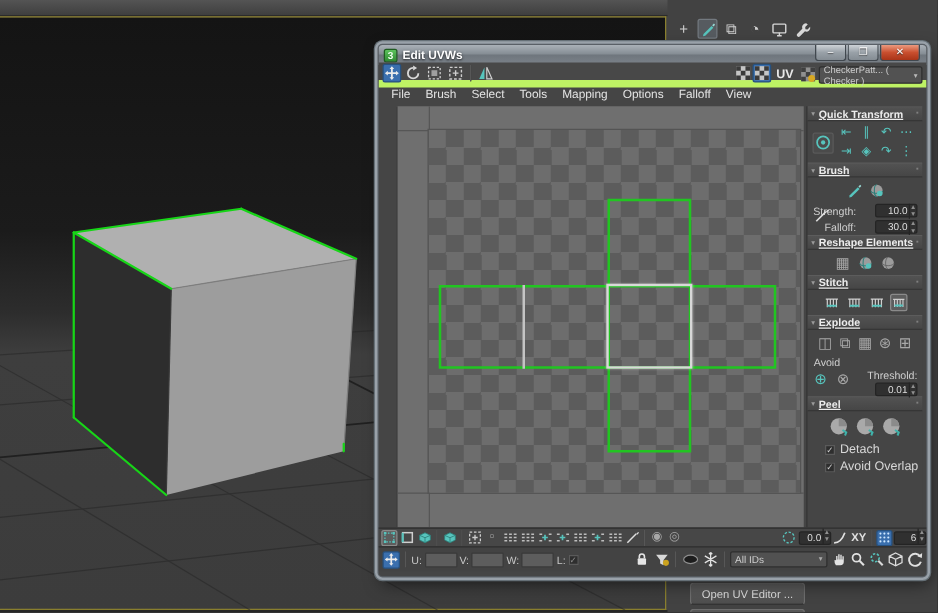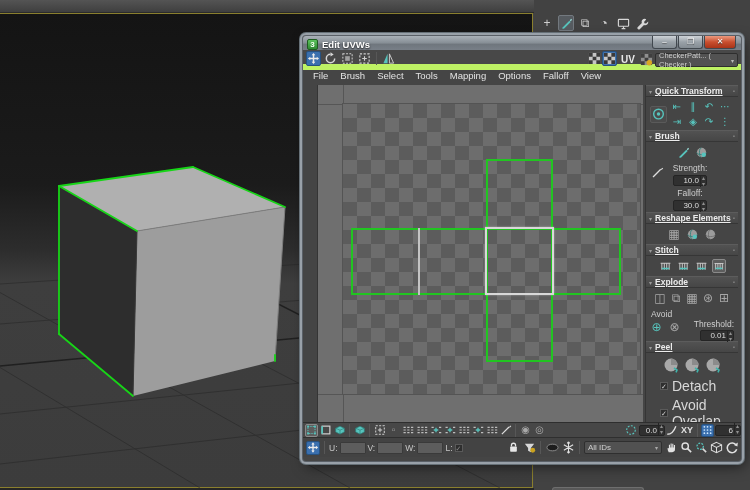--- a/index.html
+++ b/index.html
@@ -65,29 +65,29 @@
   .panel{left:342px;top:49px;width:93px;height:337px;background:#454545;border-left:1px solid #353535;overflow:hidden;}
   .hdr{height:12px;background:linear-gradient(#525252,#464646);border-top:1px solid #5c5c5c;border-bottom:1px solid #363636;display:flex;align-items:center;padding:0 3px;}
   .hdr .tri{color:#9a9a9a;font-size:6px;margin-right:3px;}
   .hdr .t{color:#ececec;font-weight:bold;font-size:8.5px;flex:1;white-space:nowrap;text-decoration:underline;}
   .hdr .pin{color:#808080;font-size:6px;}
   .icrow{display:flex;align-items:center;justify-content:center;gap:4px;padding:3px 2px;}
   .icrow .ic{width:14px;height:14px;font-size:12px;}
   .qtgrid{display:grid;grid-template-columns:20px repeat(4,16px);justify-content:center;align-items:center;padding:3px 0 2px 0;row-gap:2px;}
   .qtgrid .ic{width:14px;height:13px;font-size:10px;color:#57c4bd;}
   .qtgrid .ic.big{grid-row:span 2;width:17px;height:17px;border:1px solid #5a5a5a;border-radius:2px;background:#4b4b4b;}
-  .lblrow{display:flex;align-items:center;justify-content:flex-end;gap:2px;padding:1px 4px 1px 0;flex-direction:column;}
+  .lblrow{display:flex;align-items:center;justify-content:flex-end;gap:15px;padding:1px 4px 1px 0;}
   .plbl{color:#cfcfcf;font-size:8.5px;}
   .spin{display:flex;align-items:center;background:#303030;border:1px solid #242424;border-radius:2px;height:11px;width:34px;}
   .spin .v{flex:1;text-align:right;color:#ddd;font-size:8px;padding-right:1px;}
   .spin .ud{color:#8f8f8f;font-size:6px;line-height:1;padding:0 1px;border-left:1px solid #242424;}
   .chkrow{display:flex;align-items:center;gap:4px;padding:2px 0 1px 14px;}
   .chk{width:8px;height:8px;background:#2e2e2e;border:1px solid #5a5a5a;color:#cfcfcf;font-size:7px;line-height:8px;text-align:center;}
   .chk.dim{color:#8a8a8a;}
-  .clabel{color:#d8d8d8;font-size:14px;}
+  .clabel{color:#d8d8d8;font-size:10px;}
   .weldrow{display:flex;align-items:flex-start;padding:0 3px;gap:3px;}
   .weldicons{display:flex;gap:3px;}
   .weldicons .ic{width:15px;height:15px;font-size:12px;}
   .thcol{margin-left:auto;display:flex;flex-direction:column;align-items:flex-end;gap:1px;padding-right:1px;}
   .wlbl{color:#cfcfcf;font-size:8.5px;padding:1px 0 0 5px;}
   .peelrow .ic{width:17px;height:17px;}
   .peelrow .ic svg{width:16px;height:16px;}
 
   
   .brow1{left:0;top:386px;width:438px;height:15px;background:#474747;border-top:1px solid #2e2e2e;display:flex;align-items:center;padding-left:2px;gap:1px;}
@@ -165,20 +165,21 @@
           <path d="M5 12.5 h4 M7 10 v2.5" stroke="#d8d8d8" stroke-width="1.2"></path>
         </svg>
       </span>
       <span class="ic">
         <svg viewBox="0 0 14 14">
           <path d="M9.5 1.8 a3.4 3.4 0 0 0 -3.2 4.6 L2 10.7 a1.6 1.6 0 0 0 2.3 2.3 L8.6 8.7 a3.4 3.4 0 0 0 4.5 -3.9 L10.8 7 L9 6.8 L8.8 5 L11 2.8 A3.4 3.4 0 0 0 9.5 1.8 Z" fill="#d8d8d8"></path>
         </svg>
       </span>
     </div>
   <div class="abs rollout-label">Edit UVs</div>
+  <div class="abs open-uv-btn">Open UV Editor ...</div>
   <div class="abs partial-btn"></div>
 
   <div class="abs uvw">
 
     <div class="abs titlebar">
       <span class="appicon">3</span>
       <span class="wtitle">Edit UVWs</span>
       <span class="winbtns">
           <span class="wbtn">–</span>
           <span class="wbtn">❐</span>

